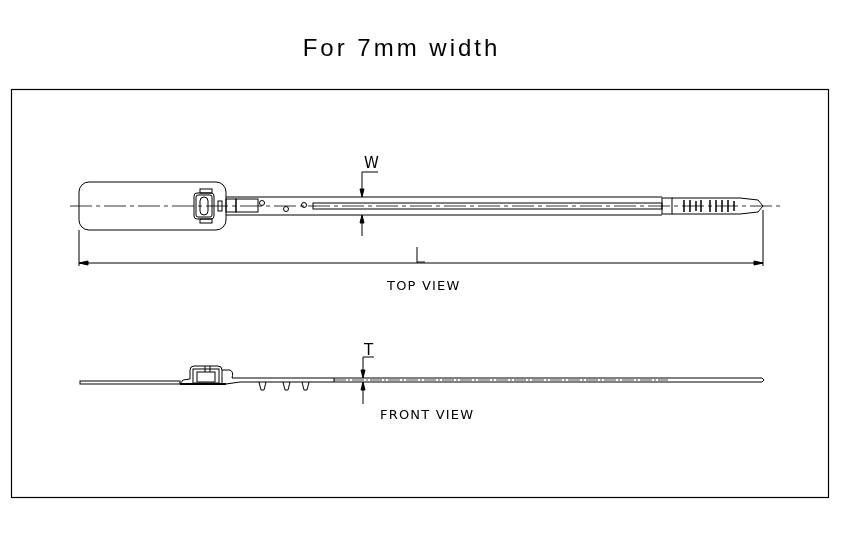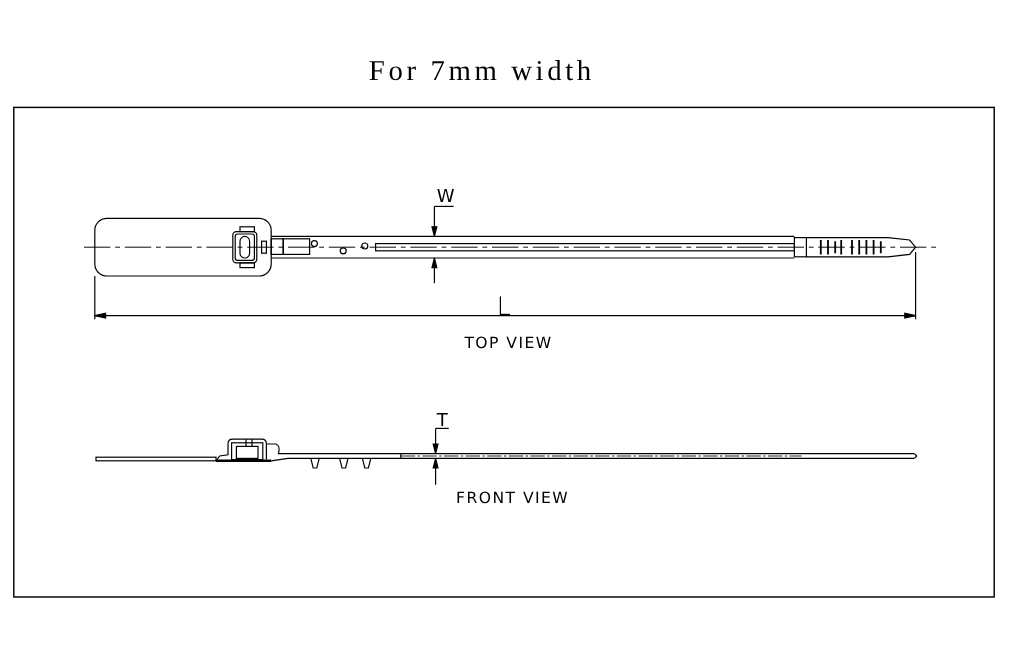--- a/index.html
+++ b/index.html
@@ -1,17 +1,17 @@
 <!DOCTYPE html>
 <html><head>
 <meta charset="utf-8">
 <style>
   html, body { margin: 0; padding: 0; background: #ffffff; }
   body { width: 841px; height: 557px; position: relative; overflow: hidden; font-family: "DejaVu Sans", sans-serif; }
-  .title { position: absolute; left: 0; top: 47px; width: 803px; text-align: center; font-size: 24px; letter-spacing: 3px; color: #000; font-weight: normal; font-family: Liberation Serif, serif; }
+  .title { position: absolute; left: 0; top: 34px; width: 803px; text-align: center; font-size: 24px; letter-spacing: 3px; color: #000; font-weight: normal; font-family: Liberation Sans, sans-serif; }
   svg { position: absolute; left: 0; top: 0; }
   .lbl { font-family: "DejaVu Sans", sans-serif; font-size: 13px; letter-spacing: 1.2px; fill: #000; }
   .dimlbl { font-family: "DejaVu Sans", sans-serif; font-size: 15px; fill: #000; }
 </style>
 </head>
 <body>
 
 <div class="title">For 7mm width</div>
 
 <svg width="841" height="557" viewBox="0 0 841 557" xmlns="http://www.w3.org/2000/svg">

